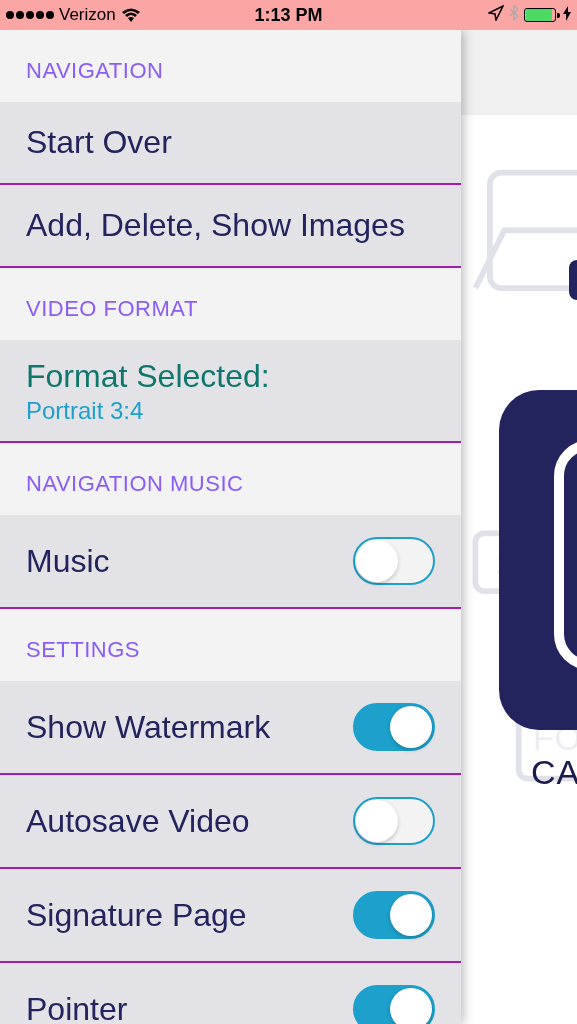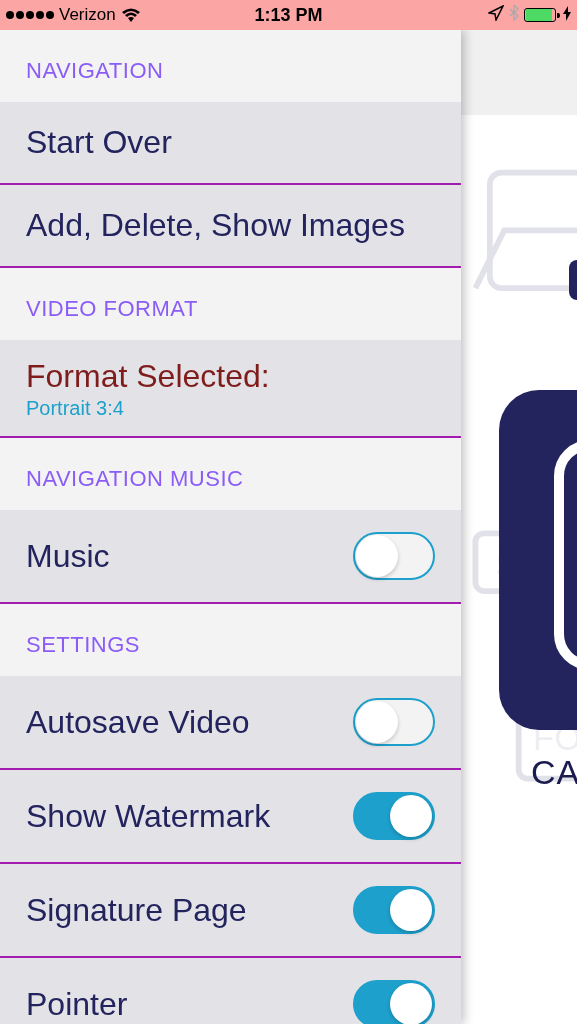--- a/index.html
+++ b/index.html
@@ -82,22 +82,22 @@
       color: #23235e;
       font-size: 32px;
       font-weight: 300;
       padding: 22px 26px;
       border-bottom: 2px solid #a21caf;
       display: flex;
       justify-content: space-between;
       align-items: center;
     }
     .format-item { display: block; padding: 18px 26px 16px 26px; }
-    .format-label { font-size: 32px; font-weight: 300; color: #7f1d1d; }
-    .format-value { font-size: 20px; font-weight: 300; color: #1da0cc; margin-top: 2px; }
+    .format-label { font-size: 32px; font-weight: 300; color: #0f766e; }
+    .format-value { font-size: 24px; font-weight: 300; color: #1da0cc; margin-top: 2px; }
 
     .toggle {
       width: 82px;
       height: 48px;
       border-radius: 24px;
       position: relative;
       border: 2px solid #1da0cc;
       background: #f3f3f3;
       flex-shrink: 0;
     }
@@ -241,28 +241,28 @@
     <div class="section-header">NAVIGATION MUSIC</div>
     <div class="menu-item">
       <span>Music</span>
       <div class="toggle">
         <div class="toggle-knob"></div>
       </div>
     </div>
 
     <div class="section-header">SETTINGS</div>
     <div class="menu-item">
+      <span>Show Watermark</span>
+      <div class="toggle on">
+        <div class="toggle-knob"></div>
+      </div>
+    </div>
+    <div class="menu-item">
       <span>Autosave Video</span>
       <div class="toggle">
-        <div class="toggle-knob"></div>
-      </div>
-    </div>
-    <div class="menu-item">
-      <span>Show Watermark</span>
-      <div class="toggle on">
         <div class="toggle-knob"></div>
       </div>
     </div>
     <div class="menu-item">
       <span>Signature Page</span>
       <div class="toggle on">
         <div class="toggle-knob"></div>
       </div>
     </div>
     <div class="menu-item">

